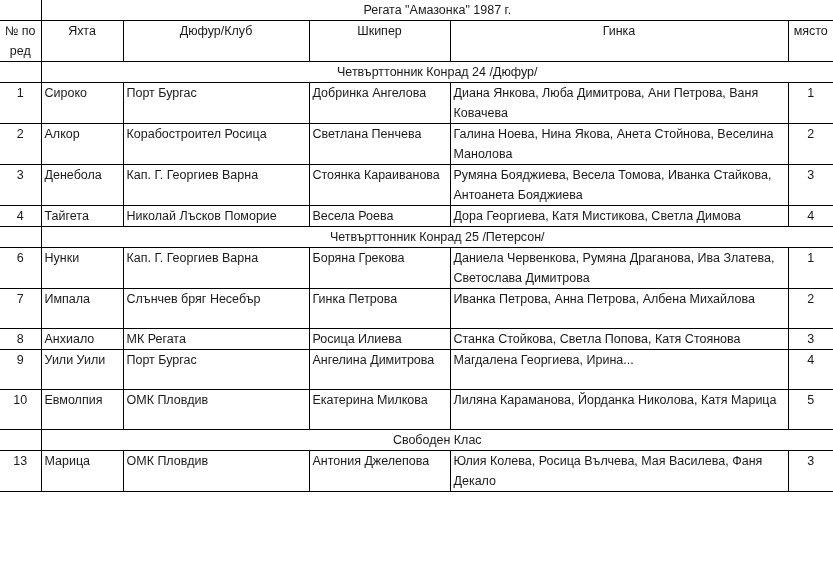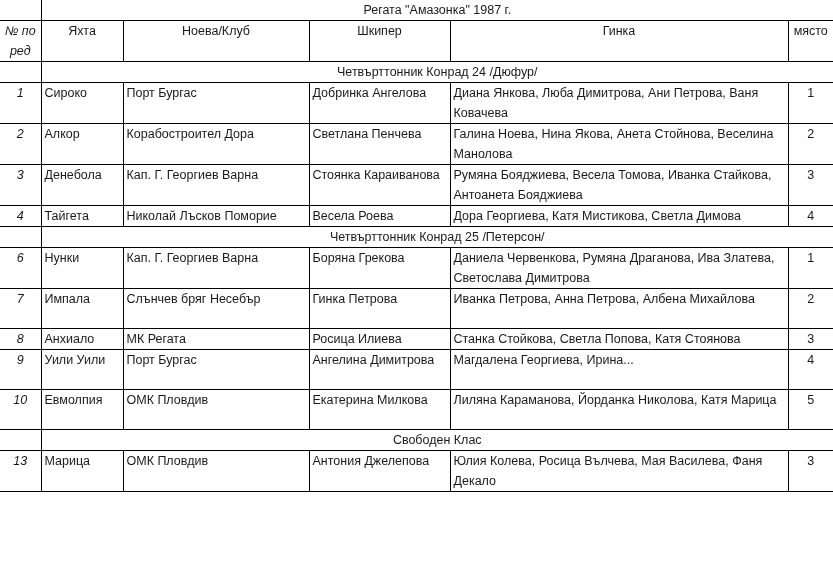--- a/index.html
+++ b/index.html
@@ -3,21 +3,21 @@
   <meta charset="utf-8">
   <style>
     html, body { margin: 0; padding: 0; background: #ffffff; }
     body { width: 833px; height: 561px; overflow: hidden; font-family: "Liberation Sans", sans-serif; font-size: 12.5px; color: #1a1a1a; }
     table { border-collapse: collapse; table-layout: fixed; width: 833px; }
     td { border: 1px solid #000; padding: 0 3px; vertical-align: top; line-height: 20px; overflow: hidden; }
     tr.r20 td { height: 19px; }
     tr.r40 td { height: 39px; }
     .c { text-align: center; }
     .title-row td { border-top: none; }
-    .first { border-left: none; font-style: italic; }
+    .first { border-left: none; }
     .last { border-right: none; }
   </style>
 </head>
 <body>
 
 <table>
   <colgroup>
     <col style="width:41px">
     <col style="width:82px">
     <col style="width:186px">
@@ -26,41 +26,41 @@
     <col style="width:45px">
   </colgroup>
   <tbody id="tbody">
     <tr class="r20 title-row">
       <td class="first"></td>
       <td colspan="5" class="c last">Регата "Амазонка" 1987 г.</td>
     </tr>
     <tr class="r40">
       <td class="c first">№ по ред</td>
       <td class="c">Яхта</td>
-      <td class="c">Ноева/Клуб</td>
+      <td class="c">Дюфур/Клуб</td>
       <td class="c">Шкипер</td>
       <td class="c">Гинка</td>
       <td class="c last">място</td>
     </tr>
   <tr class="r20">
         <td class="first"></td>
         <td colspan="5" class="c last">Четвърттонник Конрад 24 /Дюфур/</td>
       </tr>
       <tr class="r40">
         <td class="c first">1</td>
         <td>Сироко</td>
         <td>Порт Бургас</td>
         <td>Добринка Ангелова</td>
         <td>Диана Янкова, Люба Димитрова, Ани Петрова, Ваня Ковачева</td>
         <td class="c last">1</td>
       </tr>
       <tr class="r40">
         <td class="c first">2</td>
         <td>Алкор</td>
-        <td>Корабостроител Дора</td>
+        <td>Корабостроител Росица</td>
         <td>Светлана Пенчева</td>
         <td>Галина Ноева, Нина Якова, Анета Стойнова, Веселина Манолова</td>
         <td class="c last">2</td>
       </tr>
       <tr class="r40">
         <td class="c first">3</td>
         <td>Денебола</td>
         <td>Кап. Г. Георгиев Варна</td>
         <td>Стоянка Караиванова</td>
         <td>Румяна Бояджиева, Весела Томова, Иванка Стайкова, Антоанета Бояджиева</td>

